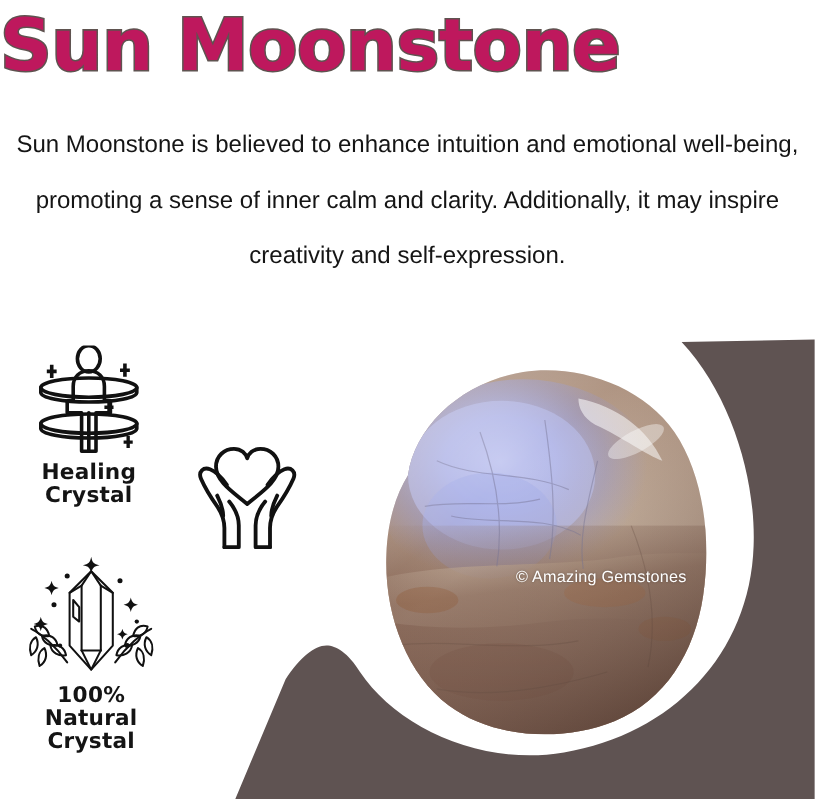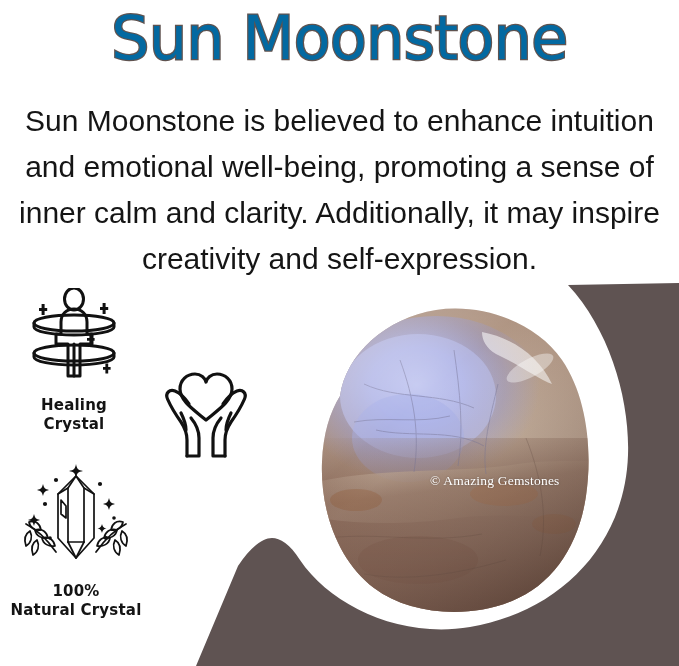--- a/index.html
+++ b/index.html
@@ -10,70 +10,70 @@
     font-family:"Liberation Sans", sans-serif;
     background:#ffffff;
   }
 
   
   #bg-blob { position:absolute; inset:0; z-index:0; pointer-events:none; }
 
   
   #title {
     position:absolute; top:2px; left:0; width:679px;
-    text-align:center;
+    text-align:left;
     font-family:"DejaVu Sans", sans-serif;
-    font-weight:normal;
+    font-weight:bold;
     font-size:60px;
     line-height:72px;
     letter-spacing:-0.5px;
-    color:#0369a1;
+    color:#be185d;
     z-index:5;
     -webkit-text-stroke:2.5px #5f5350;
     paint-order:stroke fill;
   }
 
   
   #desc {
     position:absolute; top:98px; left:12px; width:655px;
     text-align:center;
     font-family:"Liberation Sans", sans-serif;
-    font-size:30px;
+    font-size:20px;
     line-height:46px;
     color:#151515;
     z-index:5;
   }
 
   
   .badge { position:absolute; z-index:6; text-align:center; }
   .badge .ico { display:block; margin:0 auto; }
   .badge .cap {
     font-family:"DejaVu Sans", sans-serif;
     font-weight:bold;
-    font-size:15px;
+    font-size:18px;
     line-height:19px;
     color:#141414;
     letter-spacing:0.2px;
-    margin-top:16px;
+    margin-top:4px;
     white-space:pre-line;
   }
   #badge-healing { left:4px;   top:288px; width:140px; }
   #badge-handmade{ left:136px; top:368px; width:140px; }
   #badge-natural { left:0px;   top:462px; width:152px;text-align:center; }
 
   
   #stone-wrap {
     position:absolute; left:268px; top:288px; width:350px; height:335px;
     z-index:4;
   }
   #stone { width:100%; height:100%; display:block; }
 
   #watermark {
     position:absolute; left:430px; top:473px;
-    font-family:Liberation Serif, serif;
+    font-family:Liberation Sans, sans-serif;
     font-size:13.5px; color:#ffffff; letter-spacing:.2px;
     z-index:8; text-shadow:0 0 2px rgba(0,0,0,.35);
     white-space:nowrap;
   }
 </style>
 </head>
 <body>
 
 <svg id="bg-blob" viewBox="0 0 679 666" preserveAspectRatio="none" aria-hidden="true">
   <path d="M 679 283

